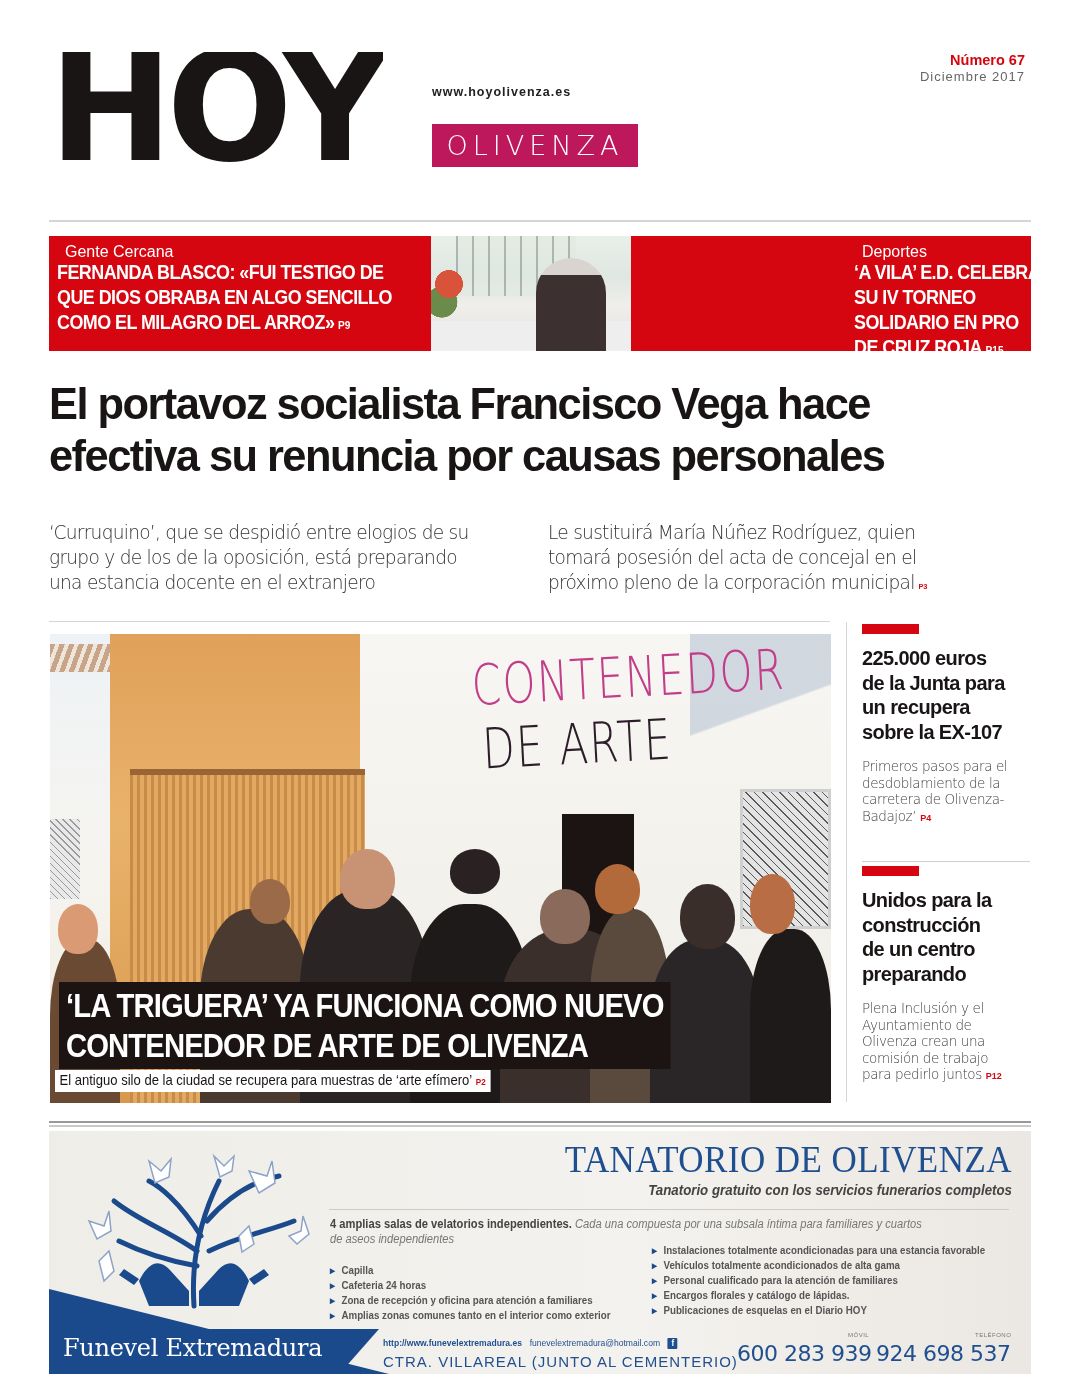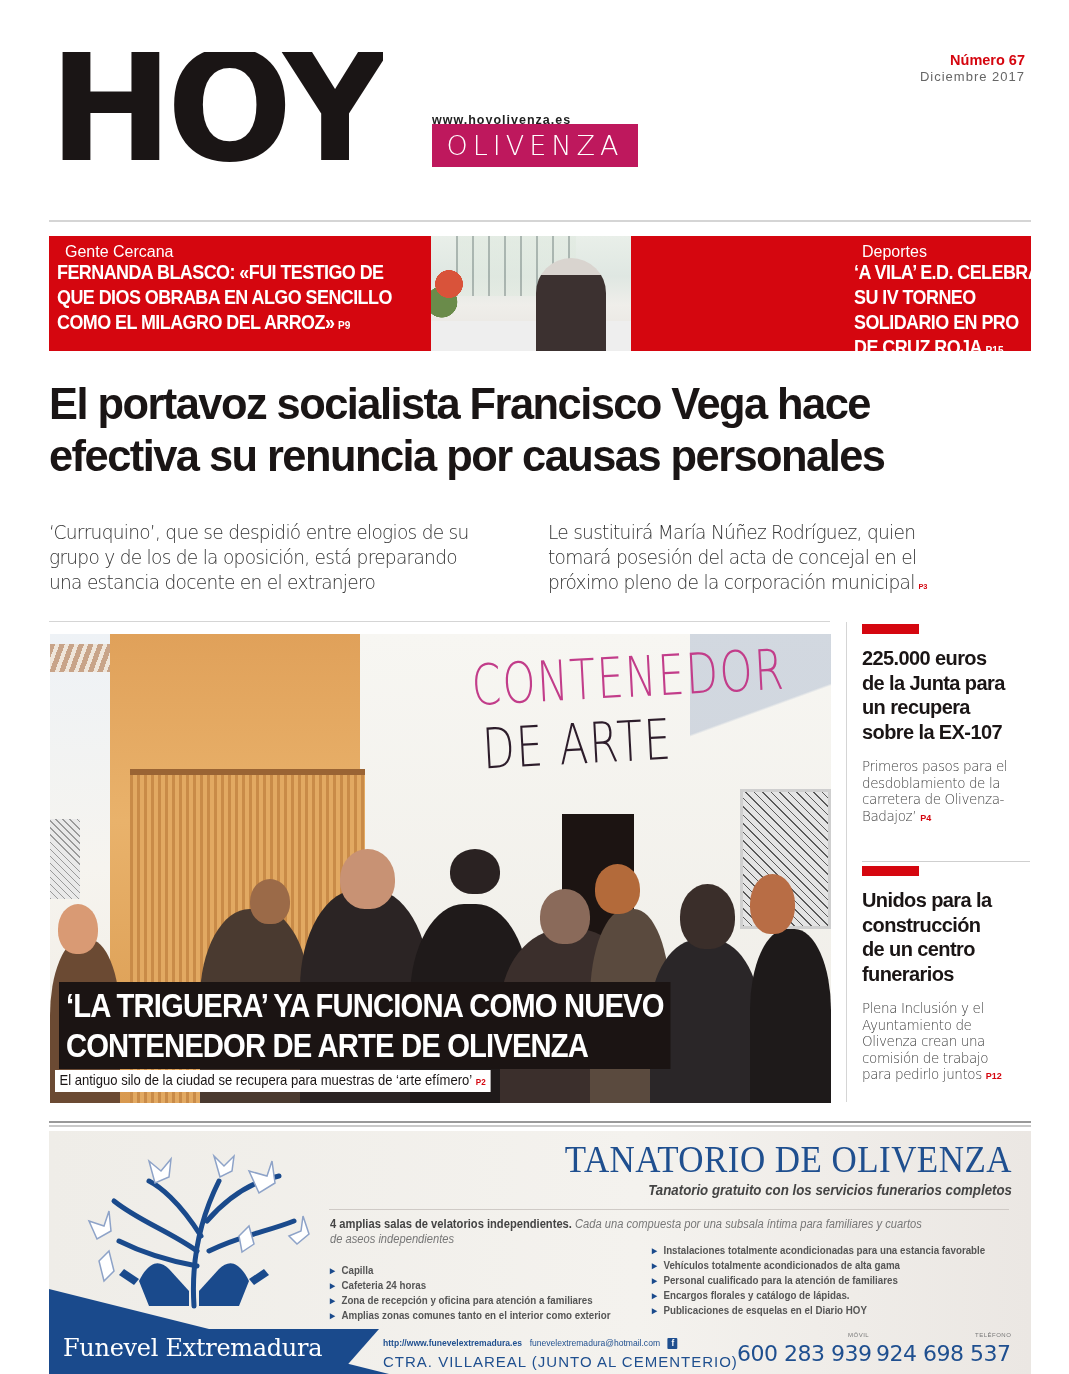--- a/index.html
+++ b/index.html
@@ -2,21 +2,21 @@
 <html><head>
 <meta charset="utf-8">
 <style>
   * { box-sizing: border-box; margin: 0; padding: 0; }
   html, body { width: 1069px; height: 1374px; background: #ffffff; overflow: hidden; }
   body { position: relative; font-family: "Liberation Sans", sans-serif; color: #1a1616; }
 
   
   .logo { position: absolute; left: 49px; top: 52px; font-family: "DejaVu Sans", sans-serif; font-weight: 900; font-size: 148px; line-height: 112px; letter-spacing: -6px; color: #1a1515; transform: scaleX(1.0); height: 114px; overflow: hidden; }
   .logo-text { display: inline-block; transform: scaleY(1.02); }
-  .site-url { position: absolute; left: 432px; top: 85px; font-family: "Liberation Sans", sans-serif; font-weight: 700; font-size: 12.5px; letter-spacing: 1px; color: #222; margin-top: 28px; }
+  .site-url { position: absolute; left: 432px; top: 85px; font-family: "Liberation Sans", sans-serif; font-weight: 700; font-size: 12.5px; letter-spacing: 1px; color: #222; }
   .edition { position: absolute; left: 432px; top: 124px; width: 206px; height: 43px; background: #be185d; color: #fff; font-size: 27px; letter-spacing: 5px; line-height: 43px; text-align: center; font-family: "DejaVu Sans", sans-serif; font-weight: 300; }
   .issue { position: absolute; right: 44px; top: 52px; text-align: right; }
   .issue-num { color: #d5060f; font-weight: 700; font-size: 14.5px; font-family: "Liberation Sans", sans-serif; }
   .issue-date { color: #666; font-size: 13px; letter-spacing: 1px; margin-top: 1px; }
 
   .rule { position: absolute; left: 49px; width: 982px; height: 2px; background: #d5d5d5; }
 
   
   .teaser-band { position: absolute; left: 49px; top: 236px; width: 982px; height: 115px; background: #d5060f; }
   .teaser { position: absolute; top: 8px; color: #fff; }
@@ -199,21 +199,21 @@
     <div><span>Badajoz’</span><span class="pg">P4</span></div>
   </div>
 </div>
 <div class="side-sep" style="top:861px;"></div>
 <div class="side-item" style="top:866px;">
   <div class="side-bar"></div>
   <div class="side-head">
     <div>Unidos para la</div>
     <div>construcción</div>
     <div>de un centro</div>
-    <div>funerarios</div>
+    <div>preparando</div>
   </div>
   <div class="side-body">
     <div>Plena Inclusión y el</div>
     <div>Ayuntamiento de</div>
     <div>Olivenza crean una</div>
     <div>comisión de trabajo</div>
     <div><span>para pedirlo juntos</span><span class="pg">P12</span></div>
   </div>
 </div>
 

